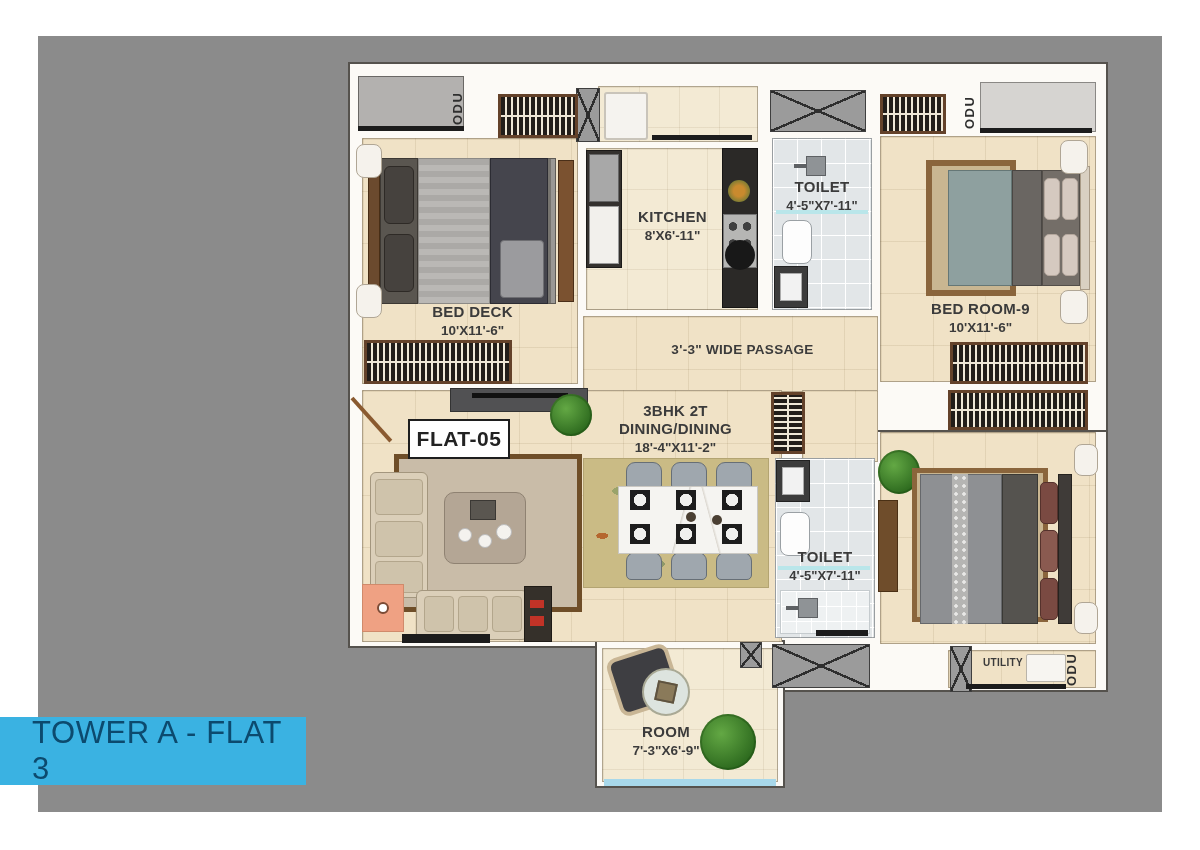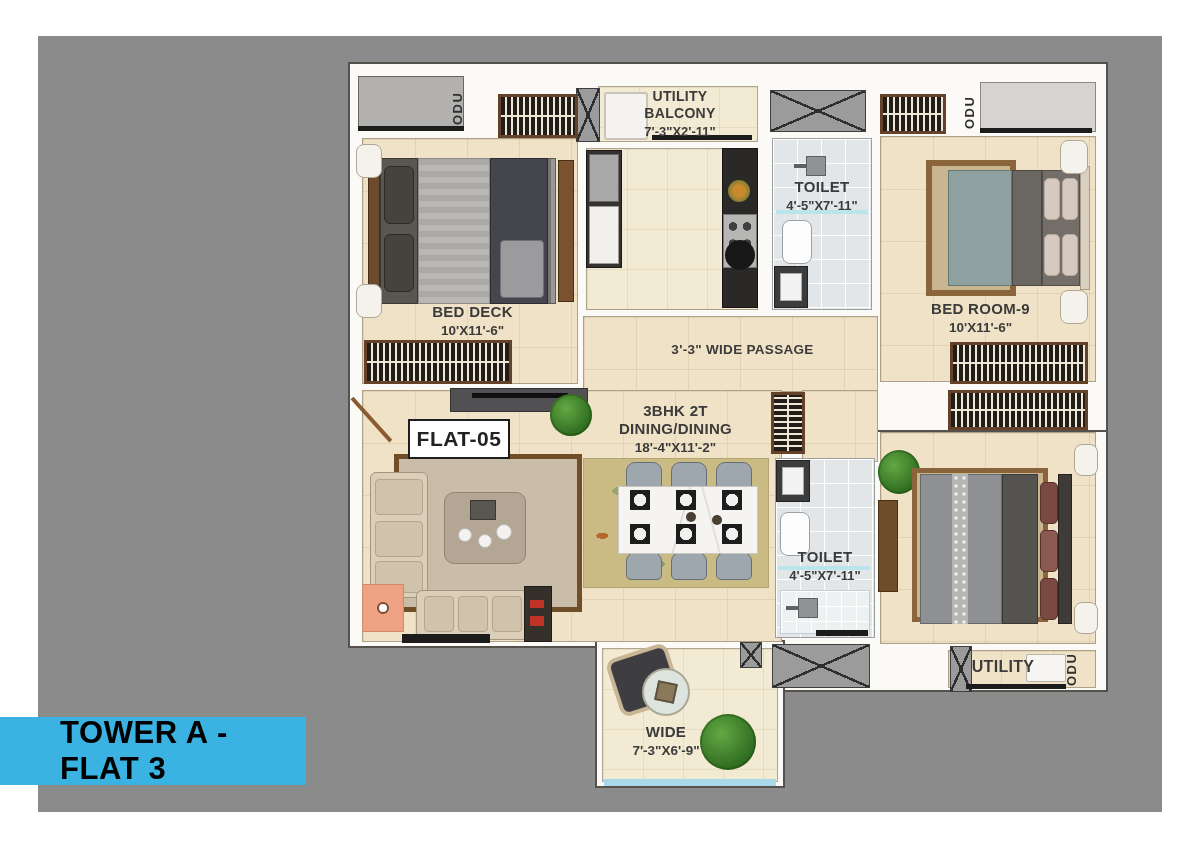--- a/index.html
+++ b/index.html
@@ -60,21 +60,21 @@
   .rlabel .dm { display:block; font-size:13.5px; margin-top:2px; line-height:1.2; }
 
   .odu { position:absolute; writing-mode:vertical-rl; transform:rotate(180deg);
     font-size:13px; font-weight:700; color:#2f2f2f; letter-spacing:1.5px; text-align:center; }
 
   .flat-badge { background:#ffffff; border:2px solid #1e1e1e; color:#222;
     font-size:21px; font-weight:700; display:flex; align-items:center; justify-content:center;
     letter-spacing:0.5px; }
 
   .banner { background:#3ab2e2; display:flex; align-items:center;
-    padding-left:60px; color:#000000; font-size:31px; font-weight:700; letter-spacing:0.6px; }
+    padding-left:32px; color:#0c4a6e; font-size:31px; font-weight:400; letter-spacing:0.6px; }
 </style>
 </head>
 <body>
 
 <div class="canvas">
 
   <div class="abs backdrop" style="left:38px; top:36px; width:1124px; height:776px;"></div>
 
   <div class="abs wallbase" style="left:348px; top:62px; width:760px; height:586px;"></div>
   <div class="abs wallbase" style="left:775px; top:430px; width:333px; height:262px;"></div>
@@ -236,23 +236,23 @@
   <div class="abs" style="left:612px; top:650px; width:64px; height:60px; background:#3e3e42; border:4px solid #c9b695; border-radius:10px; transform:rotate(-18deg);"></div>
   <div class="abs" style="left:642px; top:668px; width:48px; height:48px; background:#dde4df; border:2px solid #a9a995; border-radius:50%;"></div>
   <div class="abs" style="left:656px; top:682px; width:20px; height:20px; background:#8a7a5a; border:2px solid #5e5340; transform:rotate(12deg);"></div>
   <div class="abs plant" style="left:700px; top:714px; width:56px; height:56px;"></div>
   <div class="abs" style="left:604px; top:779px; width:172px; height:7px; background:#a8d8ea;"></div>
 
   <div class="odu" style="left:450px; top:84px; width:22px; height:48px;">ODU</div>
   <div class="odu" style="left:962px; top:88px; width:22px; height:48px;">ODU</div>
   <div class="odu" style="left:1064px; top:646px; width:22px; height:46px;">ODU</div>
 
-  <div class="rlabel" style="left:625px; top:88px; width:110px;">
-    <span class="nm" style="font-size:14px;">UTILITY BALCONY</span>
-    <span class="dm" style="font-size:13px;">7'-3"X2'-11"</span>
+  <div class="rlabel" style="left:600px; top:208px; width:145px;">
+    <span class="nm">KITCHEN</span>
+    <span class="dm">8'X6'-11"</span>
   </div>
   <div class="rlabel" style="left:772px; top:178px; width:100px;">
     <span class="nm">TOILET</span>
     <span class="dm" style="font-size:13px;">4'-5"X7'-11"</span>
   </div>
   <div class="rlabel" style="left:400px; top:303px; width:145px;">
     <span class="nm">BED DECK</span>
     <span class="dm">10'X11'-6"</span>
   </div>
   <div class="rlabel" style="left:908px; top:300px; width:145px;">
@@ -265,24 +265,24 @@
   <div class="rlabel" style="left:608px; top:402px; width:135px;">
     <span class="nm">3BHK 2T</span>
     <span class="nm">DINING/DINING</span>
     <span class="dm">18'-4"X11'-2"</span>
   </div>
   <div class="rlabel" style="left:775px; top:548px; width:100px;">
     <span class="nm">TOILET</span>
     <span class="dm" style="font-size:13px;">4'-5"X7'-11"</span>
   </div>
   <div class="rlabel" style="left:958px; top:657px; width:90px;">
-    <span class="nm" style="font-size:16px;">UTILITY</span>
+    <span class="nm" style="font-size:10px;">UTILITY</span>
   </div>
   <div class="rlabel" style="left:616px; top:723px; width:100px;">
-    <span class="nm">WIDE</span>
+    <span class="nm">ROOM</span>
     <span class="dm">7'-3"X6'-9"</span>
   </div>
 
   <div class="abs flat-badge" style="left:408px; top:419px; width:102px; height:40px;">FLAT-05</div>
 
   <div class="abs banner" style="left:0px; top:717px; width:306px; height:68px;">TOWER A - FLAT 3</div>
 
 </div>
 
 </body></html>

